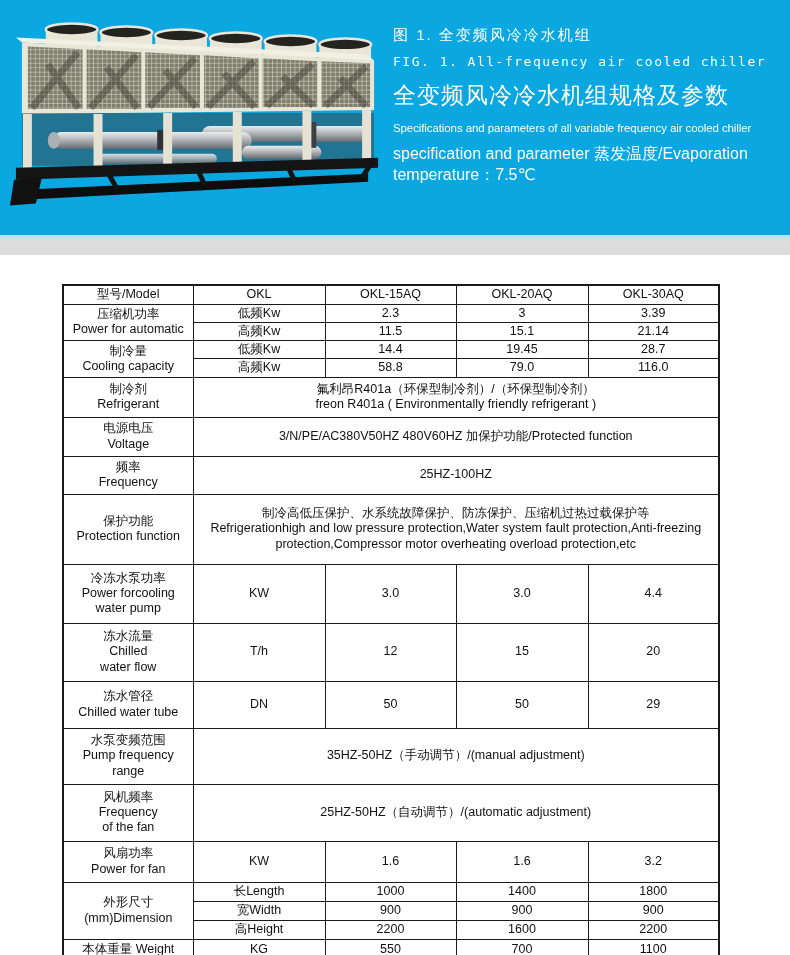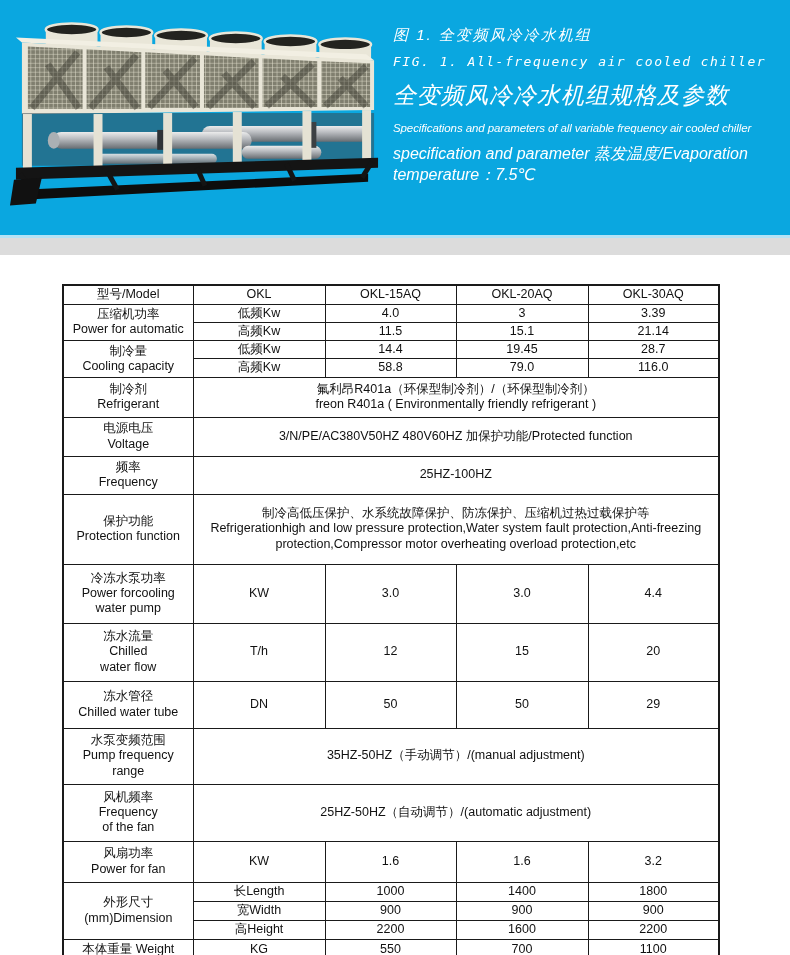--- a/index.html
+++ b/index.html
@@ -6,21 +6,21 @@
   html,body { width:790px; background:#fff; font-family:"Liberation Sans","DejaVu Sans",sans-serif; }
   body { height:955px; overflow:hidden; position:relative; }
 
   
   .hero { position:relative; width:790px; height:235px; background:#0aa7e0; }
   .hero-lightline { width:790px; height:3px; background:#b5e2f5; }
   .gray-band { width:790px; height:17px; background:#dcdcdc; }
 
   .photo-wrap { position:absolute; left:8px; top:4px; width:378px; height:228px; }
 
-  .hero-text { position:absolute; left:393px; top:26px; width:392px; color:#ffffff;font-style:italic; }
+  .hero-text { position:absolute; left:393px; top:26px; width:392px; color:#ffffff; }
   .fig-cn   { font-size:15px; letter-spacing:2px; }
   .fig-en   { margin-top:9px; font-family:"DejaVu Sans Mono","Liberation Mono",monospace; font-size:13px; letter-spacing:1.5px; }
   .title-cn { margin-top:11px; font-size:23px; letter-spacing:1px; font-weight:400; }
   .desc-1   { margin-top:11px; font-size:11.5px; letter-spacing:-0.1px; }
   .desc-2   { margin-top:10px;  font-size:16px; }
   .desc-3   { margin-top:9px;  font-size:12px; }
 
   
   .table-zone { padding:29px 0 0 62px; background:#fff; }
   table.spec { border-collapse:collapse; width:656px; table-layout:fixed; border:2px solid #1a1a1a; }
@@ -178,21 +178,21 @@
       <td>OKL-20AQ</td>
       <td>OKL-30AQ</td>
     </tr>
 
     <tr class="h18">
       <td rowspan="2">
         <span class="l2">压缩机功率</span>
         <span class="l2">Power for automatic</span>
       </td>
       <td>低频Kw</td>
-      <td>4.0</td>
+      <td>2.3</td>
       <td>3</td>
       <td>3.39</td>
     </tr>
     <tr class="h18">
       <td>高频Kw</td>
       <td>11.5</td>
       <td>15.1</td>
       <td>21.14</td>
     </tr>
 

